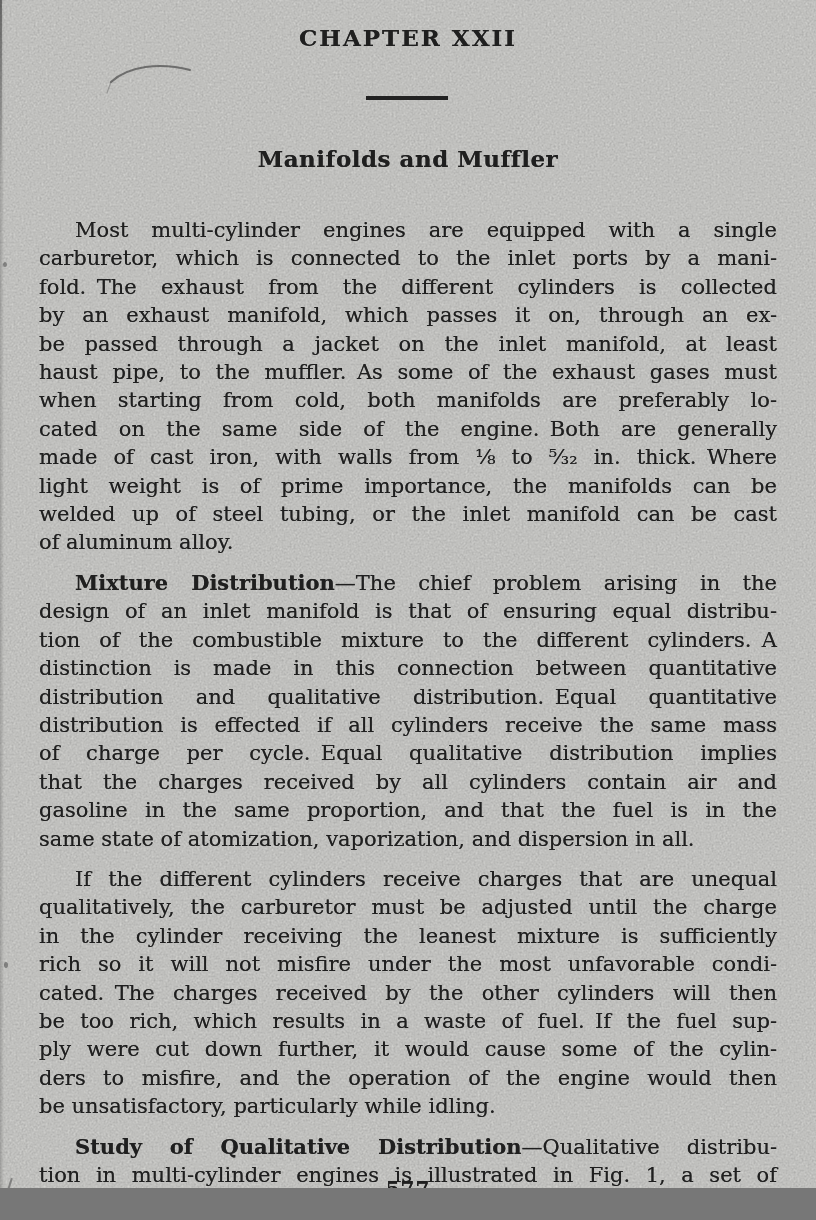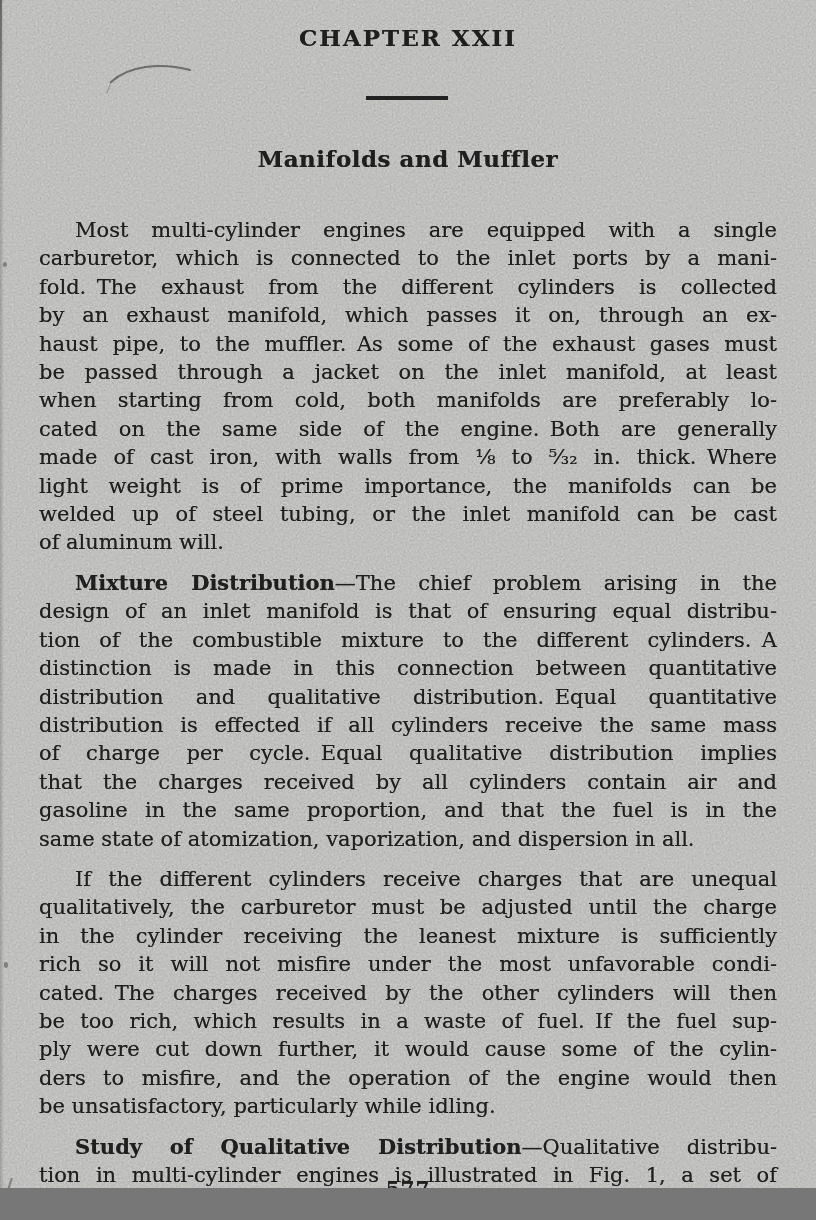--- a/index.html
+++ b/index.html
@@ -138,28 +138,28 @@
   <div class="divider-rule"></div>
 
   <div class="page-title">Manifolds and Muffler</div>
 
   <div class="body-text">
       <div class="paragraph">
         <div class="line indent"><span>Most multi-cylinder engines are equipped with a single</span></div>
         <div class="line"><span>carburetor, which is connected to the inlet ports by a mani-</span></div>
         <div class="line"><span>fold. The exhaust from the different cylinders is collected</span></div>
         <div class="line"><span>by an exhaust manifold, which passes it on, through an ex-</span></div>
+        <div class="line"><span>be passed through a jacket on the inlet manifold, at least</span></div>
         <div class="line"><span>haust pipe, to the muffler. As some of the exhaust gases must</span></div>
-        <div class="line"><span>be passed through a jacket on the inlet manifold, at least</span></div>
         <div class="line"><span>when starting from cold, both manifolds are preferably lo-</span></div>
         <div class="line"><span>cated on the same side of the engine. Both are generally</span></div>
         <div class="line"><span>made of cast iron, with walls from ⅛ to ⁵⁄₃₂ in. thick. Where</span></div>
         <div class="line"><span>light weight is of prime importance, the manifolds can be</span></div>
         <div class="line"><span>welded up of steel tubing, or the inlet manifold can be cast</span></div>
-        <div class="line last"><span>of aluminum will.</span></div>
+        <div class="line last"><span>of aluminum alloy.</span></div>
       </div>
       <div class="paragraph">
         <div class="line indent"><span class="bold">Mixture Distribution</span><span>—The chief problem arising in the</span></div>
         <div class="line"><span>design of an inlet manifold is that of ensuring equal distribu-</span></div>
         <div class="line"><span>tion of the combustible mixture to the different cylinders. A</span></div>
         <div class="line"><span>distinction is made in this connection between quantitative</span></div>
         <div class="line"><span>distribution and qualitative distribution. Equal quantitative</span></div>
         <div class="line"><span>distribution is effected if all cylinders receive the same mass</span></div>
         <div class="line"><span>of charge per cycle. Equal qualitative distribution implies</span></div>
         <div class="line"><span>that the charges received by all cylinders contain air and</span></div>

